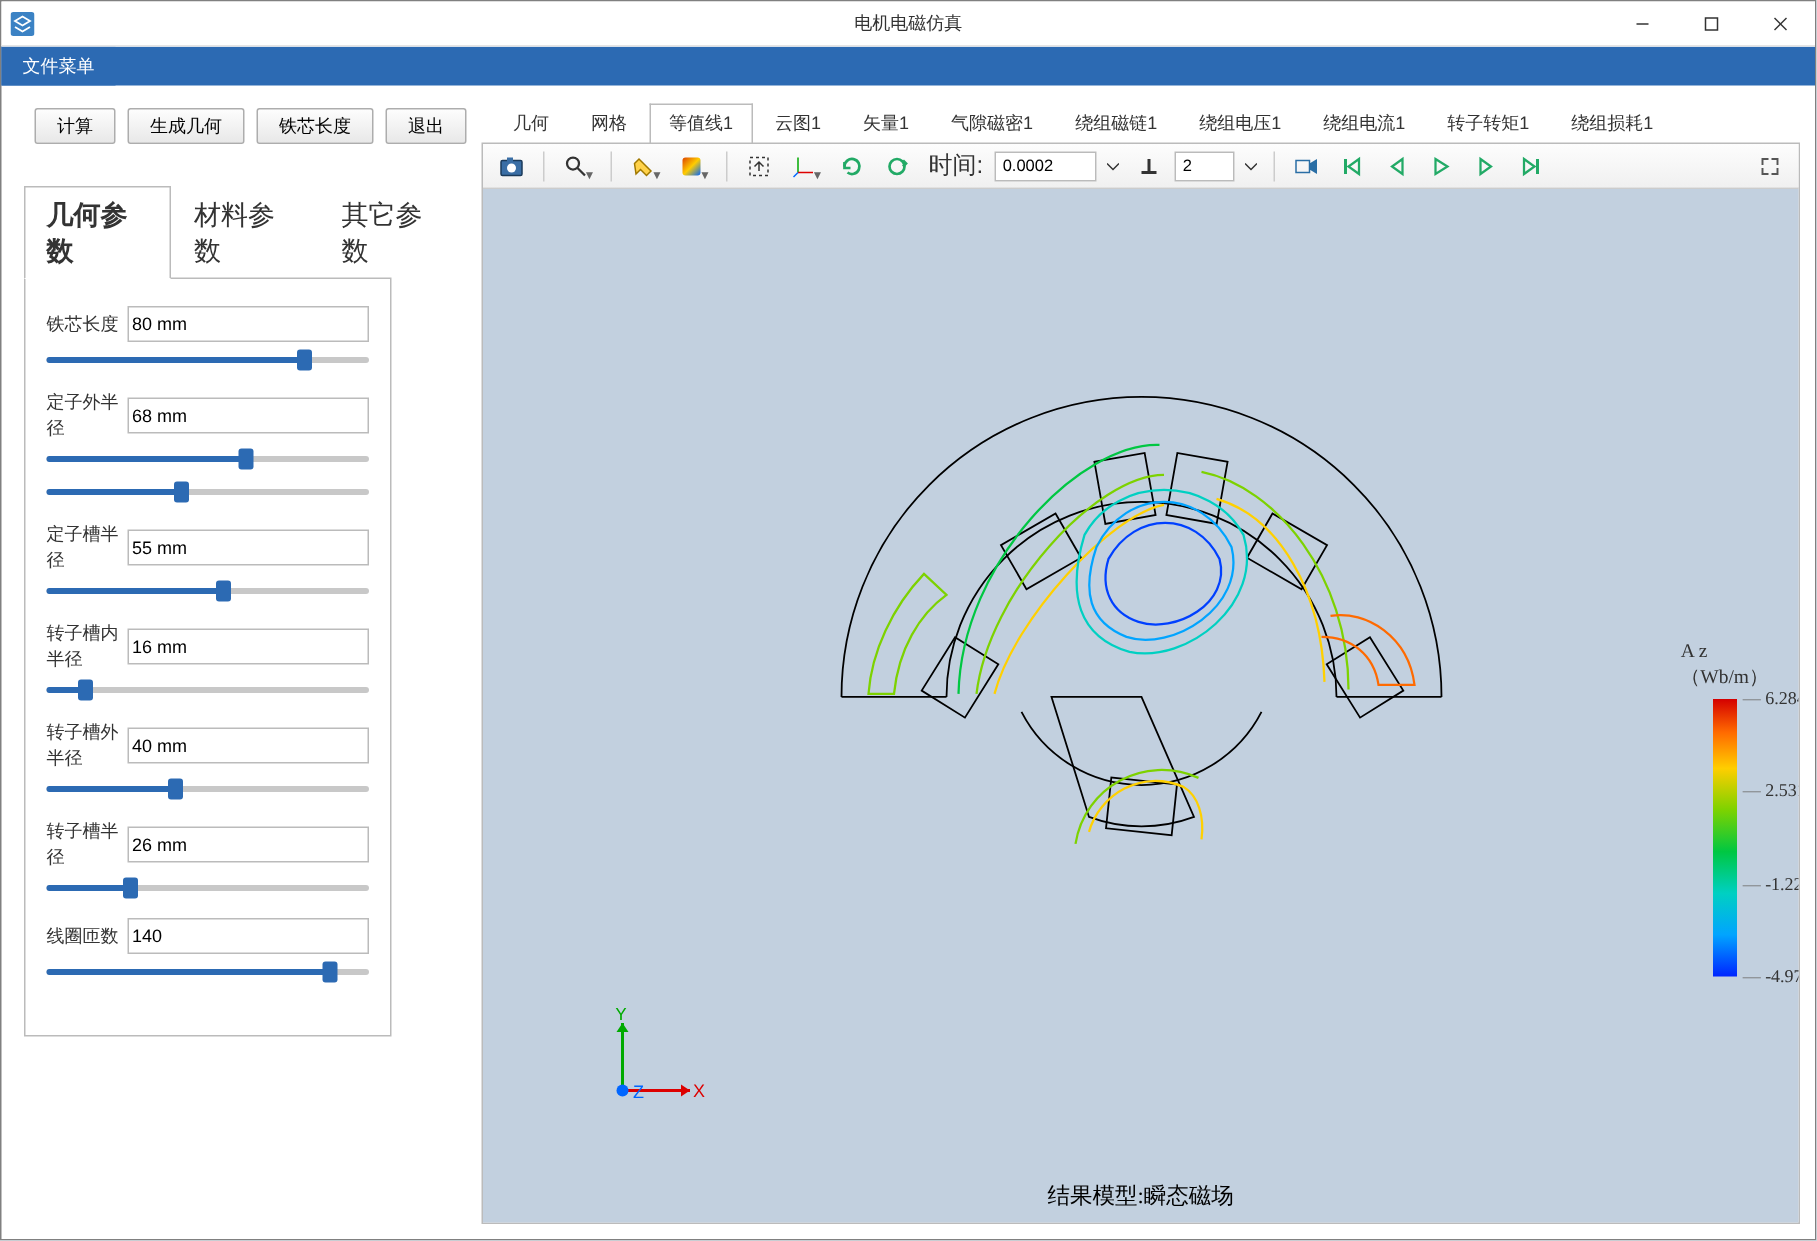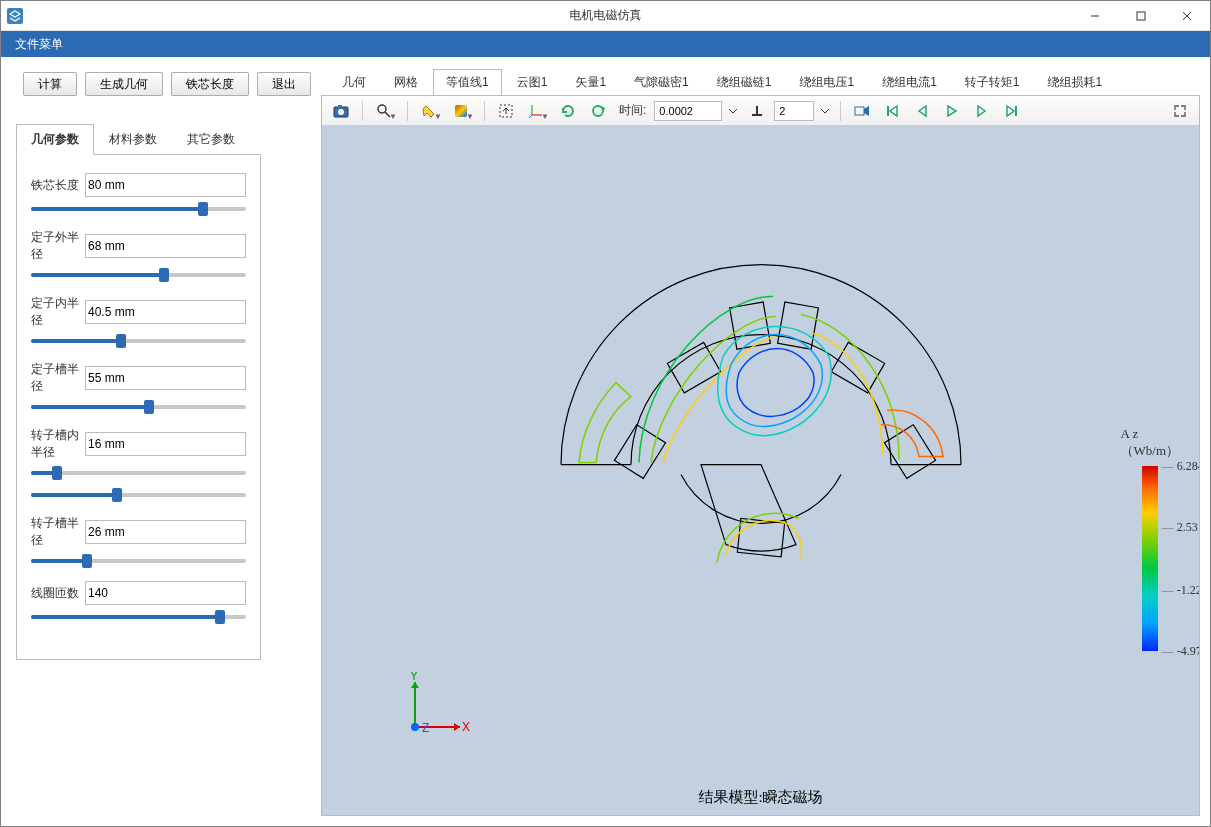--- a/index.html
+++ b/index.html
@@ -15,41 +15,41 @@
 .menubar { height: 26px; background: #2c6ab3; display: flex; align-items: stretch; }
 .menubar .menu-item { padding: 0 14px; display: flex; align-items: center; color: #fff; font-size: 12px; background: #2c6ab3; cursor: pointer; }
 
 .workarea { flex: 1; display: flex; padding: 15px 10px 10px 10px; gap: 10px; }
 
 .left-col { width: 300px; display: flex; flex-direction: column; gap: 28px; }
 .button-row { display: flex; gap: 8px; padding-left: 12px; }
 .btn { height: 24px; padding: 0 14px; border: 1px solid #adadad; background: linear-gradient(#fdfdfd,#e8e8e8); font-size: 12px; cursor: pointer; border-radius: 2px; display: flex; align-items: center; }
 
 .param-tabs { display: flex; margin-left: 5px; }
-.param-tab { padding: 6px 14px 6px; font-size: 12px; border: 1px solid transparent; cursor: pointer;}
+.param-tab { padding: 6px 14px 6px; font-size: 18px; border: 1px solid transparent; cursor: pointer;}
 .param-tab.active { border: 1px solid #bbb; border-bottom: 1px solid #fff; background: #fff; font-weight: bold;}
 .param-panel { border: 1px solid #bbb; margin-top: -1px; padding: 18px 14px 22px 14px; width: 245px; margin-left: 5px; }
 .param-row { margin-bottom: 4px; }
 .param-row .top { display: flex; align-items: center; gap: 6px; }
 .param-row label { width: 62px; font-size: 12px; text-align: left; }
 .param-row input[type=text] { flex: 1; height: 24px; border: 1px solid #bbb; padding: 0 2px; font-size: 12px; }
 .slider { margin: 10px 0 18px 0; height: 4px; background: #c8c8c8; position: relative; border-radius: 2px; }
 .slider .fill { position: absolute; left:0; top:0; height:4px; background: #2c6ab3; border-radius:2px; }
 .slider .thumb { position: absolute; top: -5px; width: 10px; height: 14px; background: #2c6ab3; border-radius: 2px;}
 
 .right-col { flex: 1; display: flex; flex-direction: column; }
 .view-tabs { display: flex; gap: 2px; padding-left: 8px; height: 24px; align-items: end;}
 .view-tab { padding: 4px 12px; font-size: 12px; cursor: pointer; border: 1px solid transparent;}
 .view-tab.active { border: 1px solid #bbb; border-bottom: 1px solid #fff; background: #fff;}
 .viewer-box { flex: 1; border: 1px solid #bbb; display: flex; flex-direction: column; margin-top: -1px;}
 .toolbar { height: 30px; border-bottom: 1px solid #ccc; display:flex; align-items:center; padding: 0 6px; gap:4px; background: linear-gradient(#fdfdfd,#f0f0f0);}
 .tool { width: 26px; height: 24px; display:flex; align-items:center; justify-content:center; border: 1px solid transparent; border-radius: 2px; cursor: pointer; position: relative;}
 .tool.wide { width: auto; padding: 0 6px 0 4px; }
 .sep { width: 1px; height: 20px; background: #ccc; margin: 0 4px;}
-.tool-label { font-size: 12px; margin: 0 4px;}
+.tool-label { font-size: 16px; margin: 0 4px;}
 .tool-input { height: 20px; border: 1px solid #bbb; font-size: 11px; padding: 0 4px; width: 68px;}
 .tool-input.small { width: 40px;}
 .dd-arrow { font-size: 8px; position: absolute; right: 1px; bottom: 1px; color: #666;}
 
 .canvas-area { flex: 1; position: relative; background: #c2d0df; overflow: hidden;}
 .footer-caption { position:absolute; bottom: 8px; left:50%; transform: translateX(-50%); font-size: 15px; color: #000; font-family: "SimSun", serif;}
 .model-svg { position:absolute; left: 50%; top: 46%; transform: translate(-50%, -52%);}
 
 .axis-gizmo { position:absolute; left: 78px; bottom: 70px; }
 .legend { position: absolute; right: 20px; top: 300px; font-family: "SimSun", serif; font-size: 13px;}
@@ -122,24 +122,20 @@
               <div class="top">
                 <label>定子外半径</label>
                 <input type="text" value="68 mm" style="">
               </div>
               <div class="slider">
                 <div class="fill" style="width:62%"></div>
                 <div class="thumb" style="left:calc(62% - 5px)"></div>
               </div>
             </div>
             <div class="param-row">
-              <div class="top">
-                <label>定子内半径</label>
-                <input type="text" value="40.5 mm" style="">
-              </div>
               <div class="slider">
                 <div class="fill" style="width:42%"></div>
                 <div class="thumb" style="left:calc(42% - 5px)"></div>
               </div>
             </div>
             <div class="param-row">
               <div class="top">
                 <label>定子槽半径</label>
                 <input type="text" value="55 mm" style="">
               </div>
@@ -152,20 +148,24 @@
               <div class="top">
                 <label>转子槽内半径</label>
                 <input type="text" value="16 mm" style="">
               </div>
               <div class="slider">
                 <div class="fill" style="width:12%"></div>
                 <div class="thumb" style="left:calc(12% - 5px)"></div>
               </div>
             </div>
             <div class="param-row">
+              <div class="top">
+                <label>转子槽外半径</label>
+                <input type="text" value="40 mm" style="">
+              </div>
               <div class="slider">
                 <div class="fill" style="width:40%"></div>
                 <div class="thumb" style="left:calc(40% - 5px)"></div>
               </div>
             </div>
             <div class="param-row">
               <div class="top">
                 <label>转子槽半径</label>
                 <input type="text" value="26 mm" style="">
               </div>

